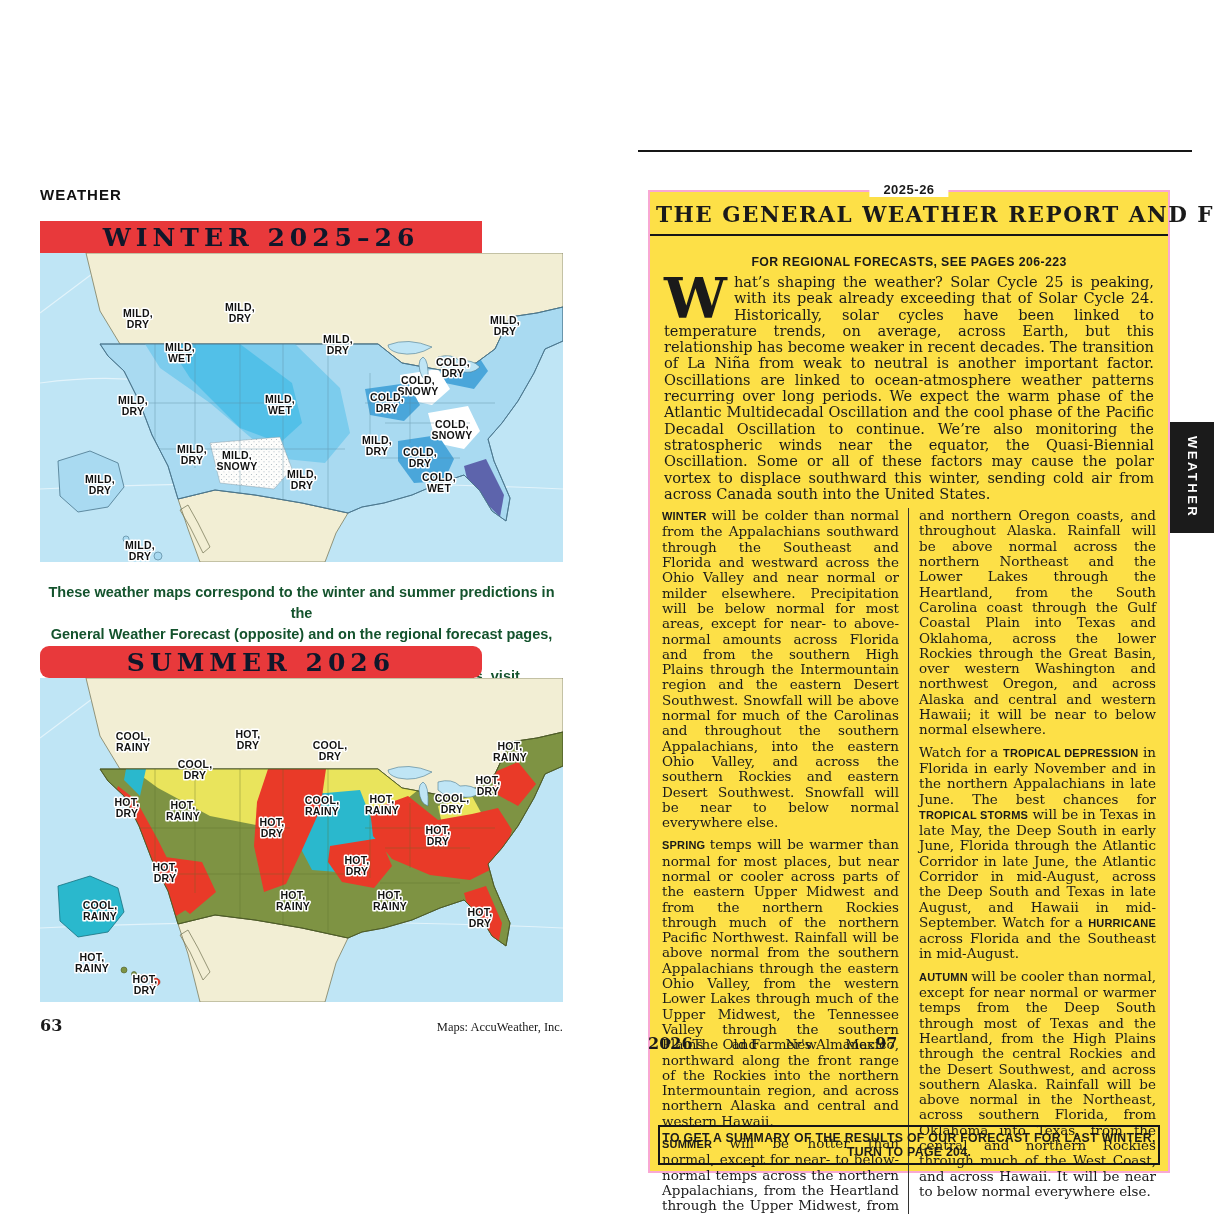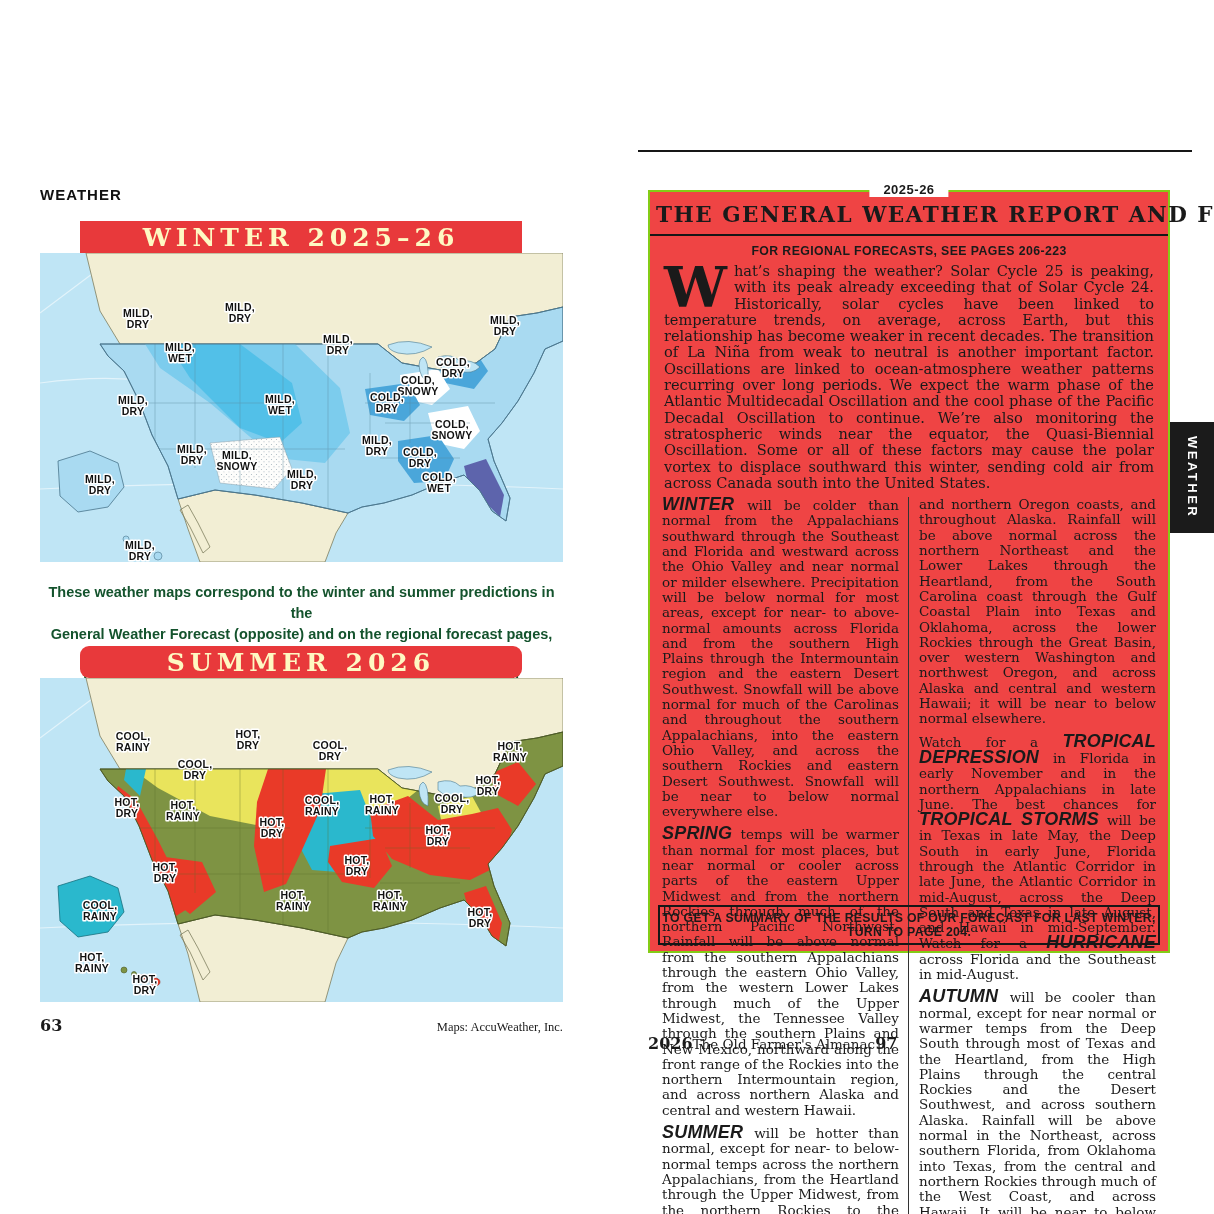--- a/index.html
+++ b/index.html
@@ -10,23 +10,23 @@
   }
   .abs{position:absolute;}
 
   
   .section-label{
     left:40px;top:186px;
     font-family:"Liberation Sans",sans-serif;font-weight:bold;font-size:15px;
     letter-spacing:1px;color:#111;
   }
   .banner{
-    left:40px;width:442px;height:32px;background:#e8393b;color:#fef9c3;
+    left:40px;width:442px;height:32px;background:#e8393b;color:#0f172a;
     font-family:"DejaVu Serif",serif;font-weight:bold;font-size:25px;
-    letter-spacing:5px;text-align:center;line-height:33px;margin-left:40px;
+    letter-spacing:5px;text-align:center;line-height:33px;
   }
   .map-caption{
     left:43px;top:582px;width:517px;text-align:center;
     font-family:"Liberation Sans",sans-serif;font-weight:bold;font-size:14.5px;
     line-height:21px;color:#14532d;
   }
   .page-footer-left{
     left:40px;top:1016px;width:523px;display:flex;justify-content:space-between;align-items:baseline;
   }
   .pagenum{font-family:"DejaVu Serif",serif;font-weight:bold;font-size:16px;}
@@ -34,55 +34,54 @@
 
   svg text.map-label{
     font-family:"Liberation Sans",sans-serif;font-weight:bold;font-size:10.5px;
     fill:#111;stroke:#ffffff;stroke-width:3px;paint-order:stroke;stroke-linejoin:round;
     text-anchor:middle;letter-spacing:.3px;
   }
 
   
   .top-hairline{left:638px;top:150px;width:554px;height:2px;background:#161616;}
   .content-box{
-    left:648px;top:190px;width:522px;height:763px;border:2px solid #84cc16;
-    box-sizing:border-box;background:#ef4444;
+    left:648px;top:190px;width:522px;height:983px;border:2px solid #f9a8d4;
+    box-sizing:border-box;background:#fde047;
   }
   .edition{
     position:absolute;top:-10px;left:50%;transform:translateX(-50%);
     background:#fff;padding:0 14px;
     font-family:"Liberation Sans",sans-serif;font-weight:bold;font-size:13px;letter-spacing:.5px;
     white-space:nowrap;
   }
   .main-title{
     text-align:center;font-family:"DejaVu Serif",serif;font-weight:bold;font-size:21.5px;
     letter-spacing:1.5px;padding:10px 6px 7px 6px;border-bottom:2px solid #161616;
     white-space:nowrap;
   }
   .kicker{
     text-align:center;font-family:"Liberation Sans",sans-serif;font-weight:bold;
-    font-size:12.3px;letter-spacing:.4px;margin-top:8px;
+    font-size:12.3px;letter-spacing:.4px;margin-top:19px;
   }
   .intro{
     padding:5px 14px 0 14px;font-size:14.6px;line-height:16.3px;text-align:justify;
   }
   .dropcap{
     float:left;font-family:"DejaVu Serif",serif;font-weight:bold;font-size:56px;
     line-height:42px;padding:3px 7px 0 0;
   }
   .columns{display:flex;padding:6px 12px 0 12px;}
   .col{width:249px;box-sizing:border-box;}
   .col-right{border-left:1.5px solid #333;padding-left:10px;margin-left:9px;width:249px;}
   .col-para{
     margin:0 0 7px 0;font-size:13.5px;line-height:15.3px;text-align:justify;
   }
   .lead-in{
-    font-family:"Liberation Sans",sans-serif;font-weight:bold;font-size:18px;
+    font-family:"Liberation Sans",sans-serif;font-weight:bold;font-size:11px;
     letter-spacing:.2px;
-    font-style:italic;
   }
   .footer-note{
     position:absolute;left:8px;right:8px;bottom:6px;border:2px solid #161616;
     text-align:center;font-family:"Liberation Sans",sans-serif;font-weight:bold;
     font-size:12.3px;letter-spacing:.3px;padding:4px 2px;
   }
   .page-footer-right{
     left:648px;top:1020px;width:522px;display:flex;justify-content:flex-start;align-items:baseline;
   }
   .book-title{font-family:"DejaVu Serif",serif;font-size:13.5px;margin-top:16px;}

